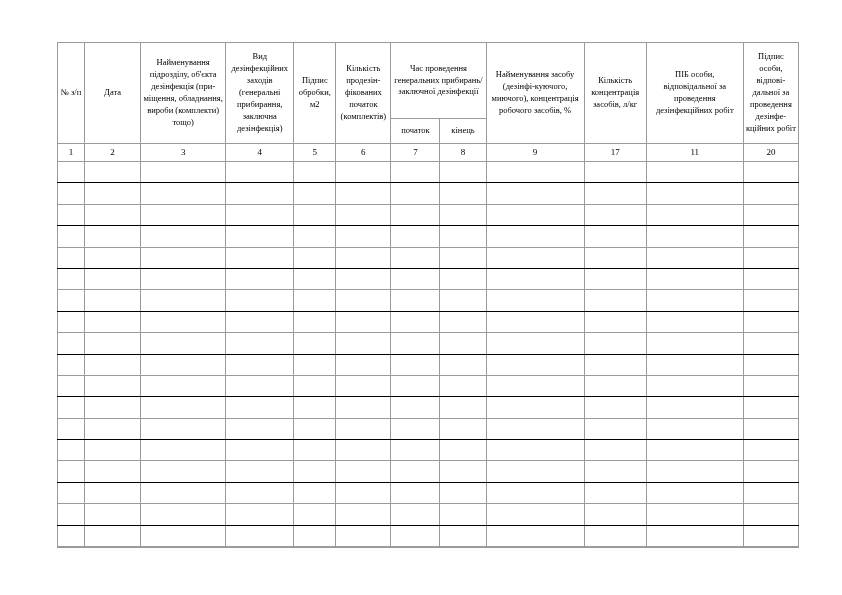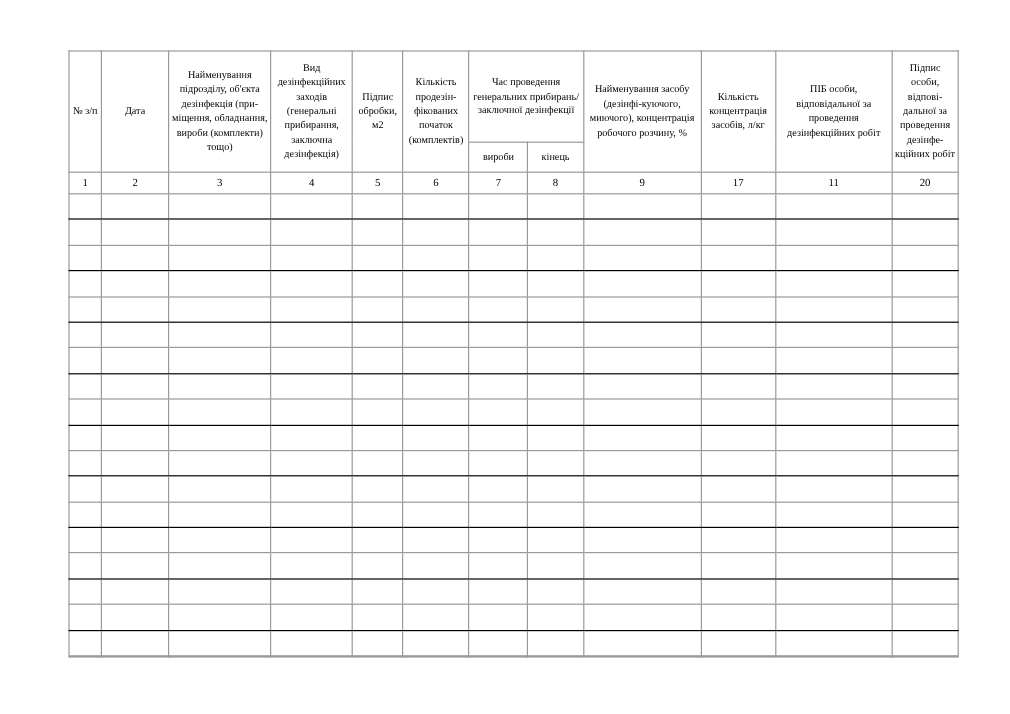--- a/index.html
+++ b/index.html
@@ -71,27 +71,27 @@
     </colgroup>
     <thead>
       <tr class="hdr-main">
         <th rowspan="2" class="c1">№ з/п</th>
         <th rowspan="2" class="c2">Дата</th>
         <th rowspan="2" class="c3">Найменування підрозділу, об'єкта дезінфекція (при-міщення, обладнання, вироби (комплекти) тощо)</th>
         <th rowspan="2" class="c4">Вид дезінфекційних заходів (генеральні прибирання, заключна дезінфекція)</th>
         <th rowspan="2" class="c5">Підпис обробки, м2</th>
         <th rowspan="2" class="c6">Кількість продезін-фікованих початок (комплектів)</th>
         <th colspan="2" class="c8">Час проведення генеральних прибирань/ заключної дезінфекції</th>
-        <th rowspan="2" class="c9">Найменування засобу (дезінфі-куючого, миючого), концентрація робочого розчину, %</th>
+        <th rowspan="2" class="c9">Найменування засобу (дезінфі-куючого, миючого), концентрація робочого засобів, %</th>
         <th rowspan="2" class="c10">Кількість концентрація засобів, л/кг</th>
         <th rowspan="2" class="c11">ПІБ особи, відповідальної за проведення дезінфекційних робіт</th>
         <th rowspan="2" class="c12">Підпис особи, відпові-дальної за проведення дезінфе-кційних робіт</th>
       </tr>
       <tr class="hdr-sub">
-        <th class="c7">вироби</th>
+        <th class="c7">початок</th>
         <th class="c8">кінець</th>
       </tr>
       <tr class="num-row">
         <td class="c1">1</td>
         <td class="c2">2</td>
         <td class="c3">3</td>
         <td class="c4">4</td>
         <td class="c5">5</td>
         <td class="c6">6</td>
         <td class="c7">7</td>

